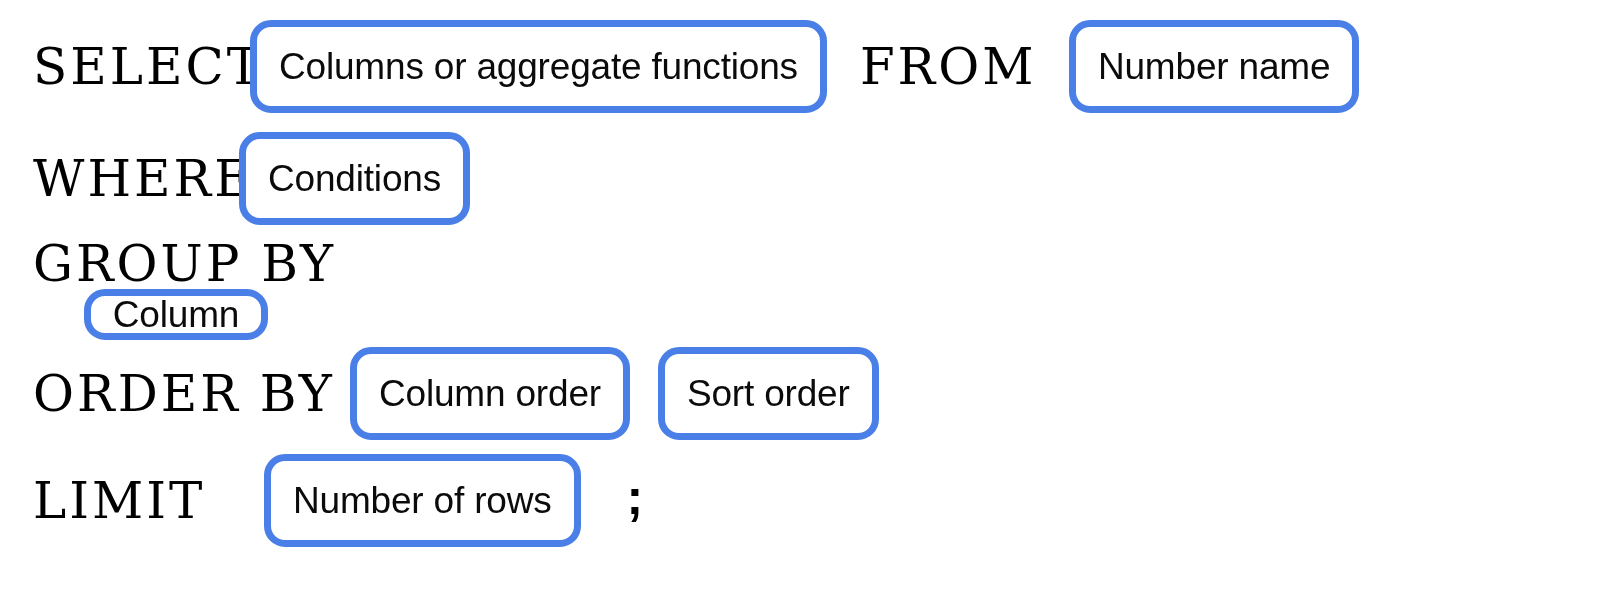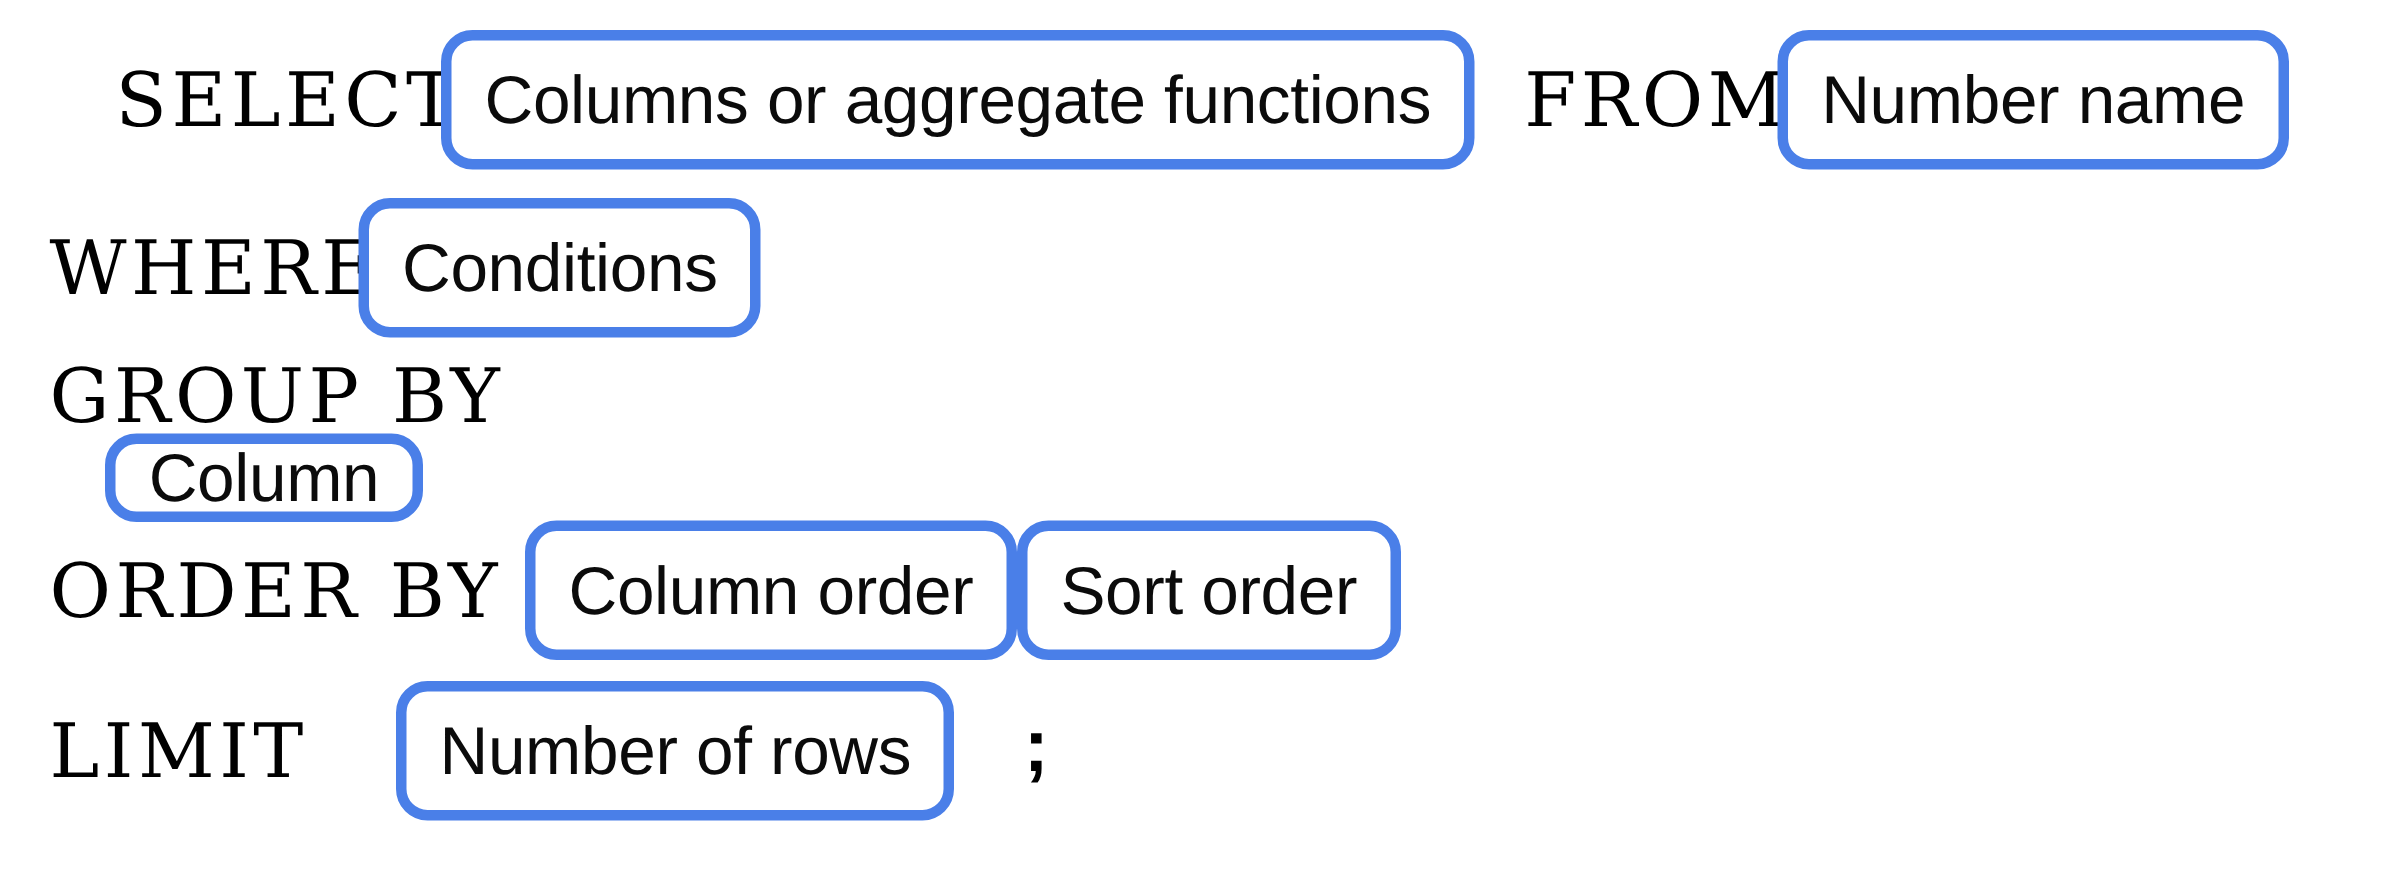--- a/index.html
+++ b/index.html
@@ -36,47 +36,47 @@
     font-weight: 400;
     letter-spacing: 0.06em;
     color: #000000;
     line-height: 1;
     padding-left: 33px;
     box-sizing: border-box;
     display: inline-block;
   }
 
   
-  .kw-w6   { width: 250px; margin-left: 44px; }   
+  .kw-w6   { width: 250px; }   
   .kw-w5   { width: 239px; }   
   .kw-w8g  { width: 352px; }   
   .kw-w8o  { width: 350px; }   
   .kw-w5l  { width: 240px; }   
-  .kw-from { width: 202px; }  
+  .kw-from { width: 242px; }  
 
   
   .placeholder {
     display: inline-flex;
     align-items: center;
     justify-content: center;
     height: 93px;
     box-sizing: border-box;
     background: #ffffff;
     border: 7px solid #4a7fe8;
     border-radius: 21px;
     padding: 0 22px;
     font-family: "Liberation Sans", sans-serif;
-    font-size: 45px;
+    font-size: 37px;
     font-weight: 500;
     letter-spacing: -0.005em;
     color: #0b0b0b;
     line-height: 1;
   }
 
-  .ph-gap { }
+  .ph-gap { margin-left: 28px; }
 
   
   .terminator {
     font-family: "Liberation Sans", sans-serif;
     font-size: 50px;
     font-weight: 600;
     color: #000000;
     line-height: 1;
     margin-left: 22px;
     position: relative;

